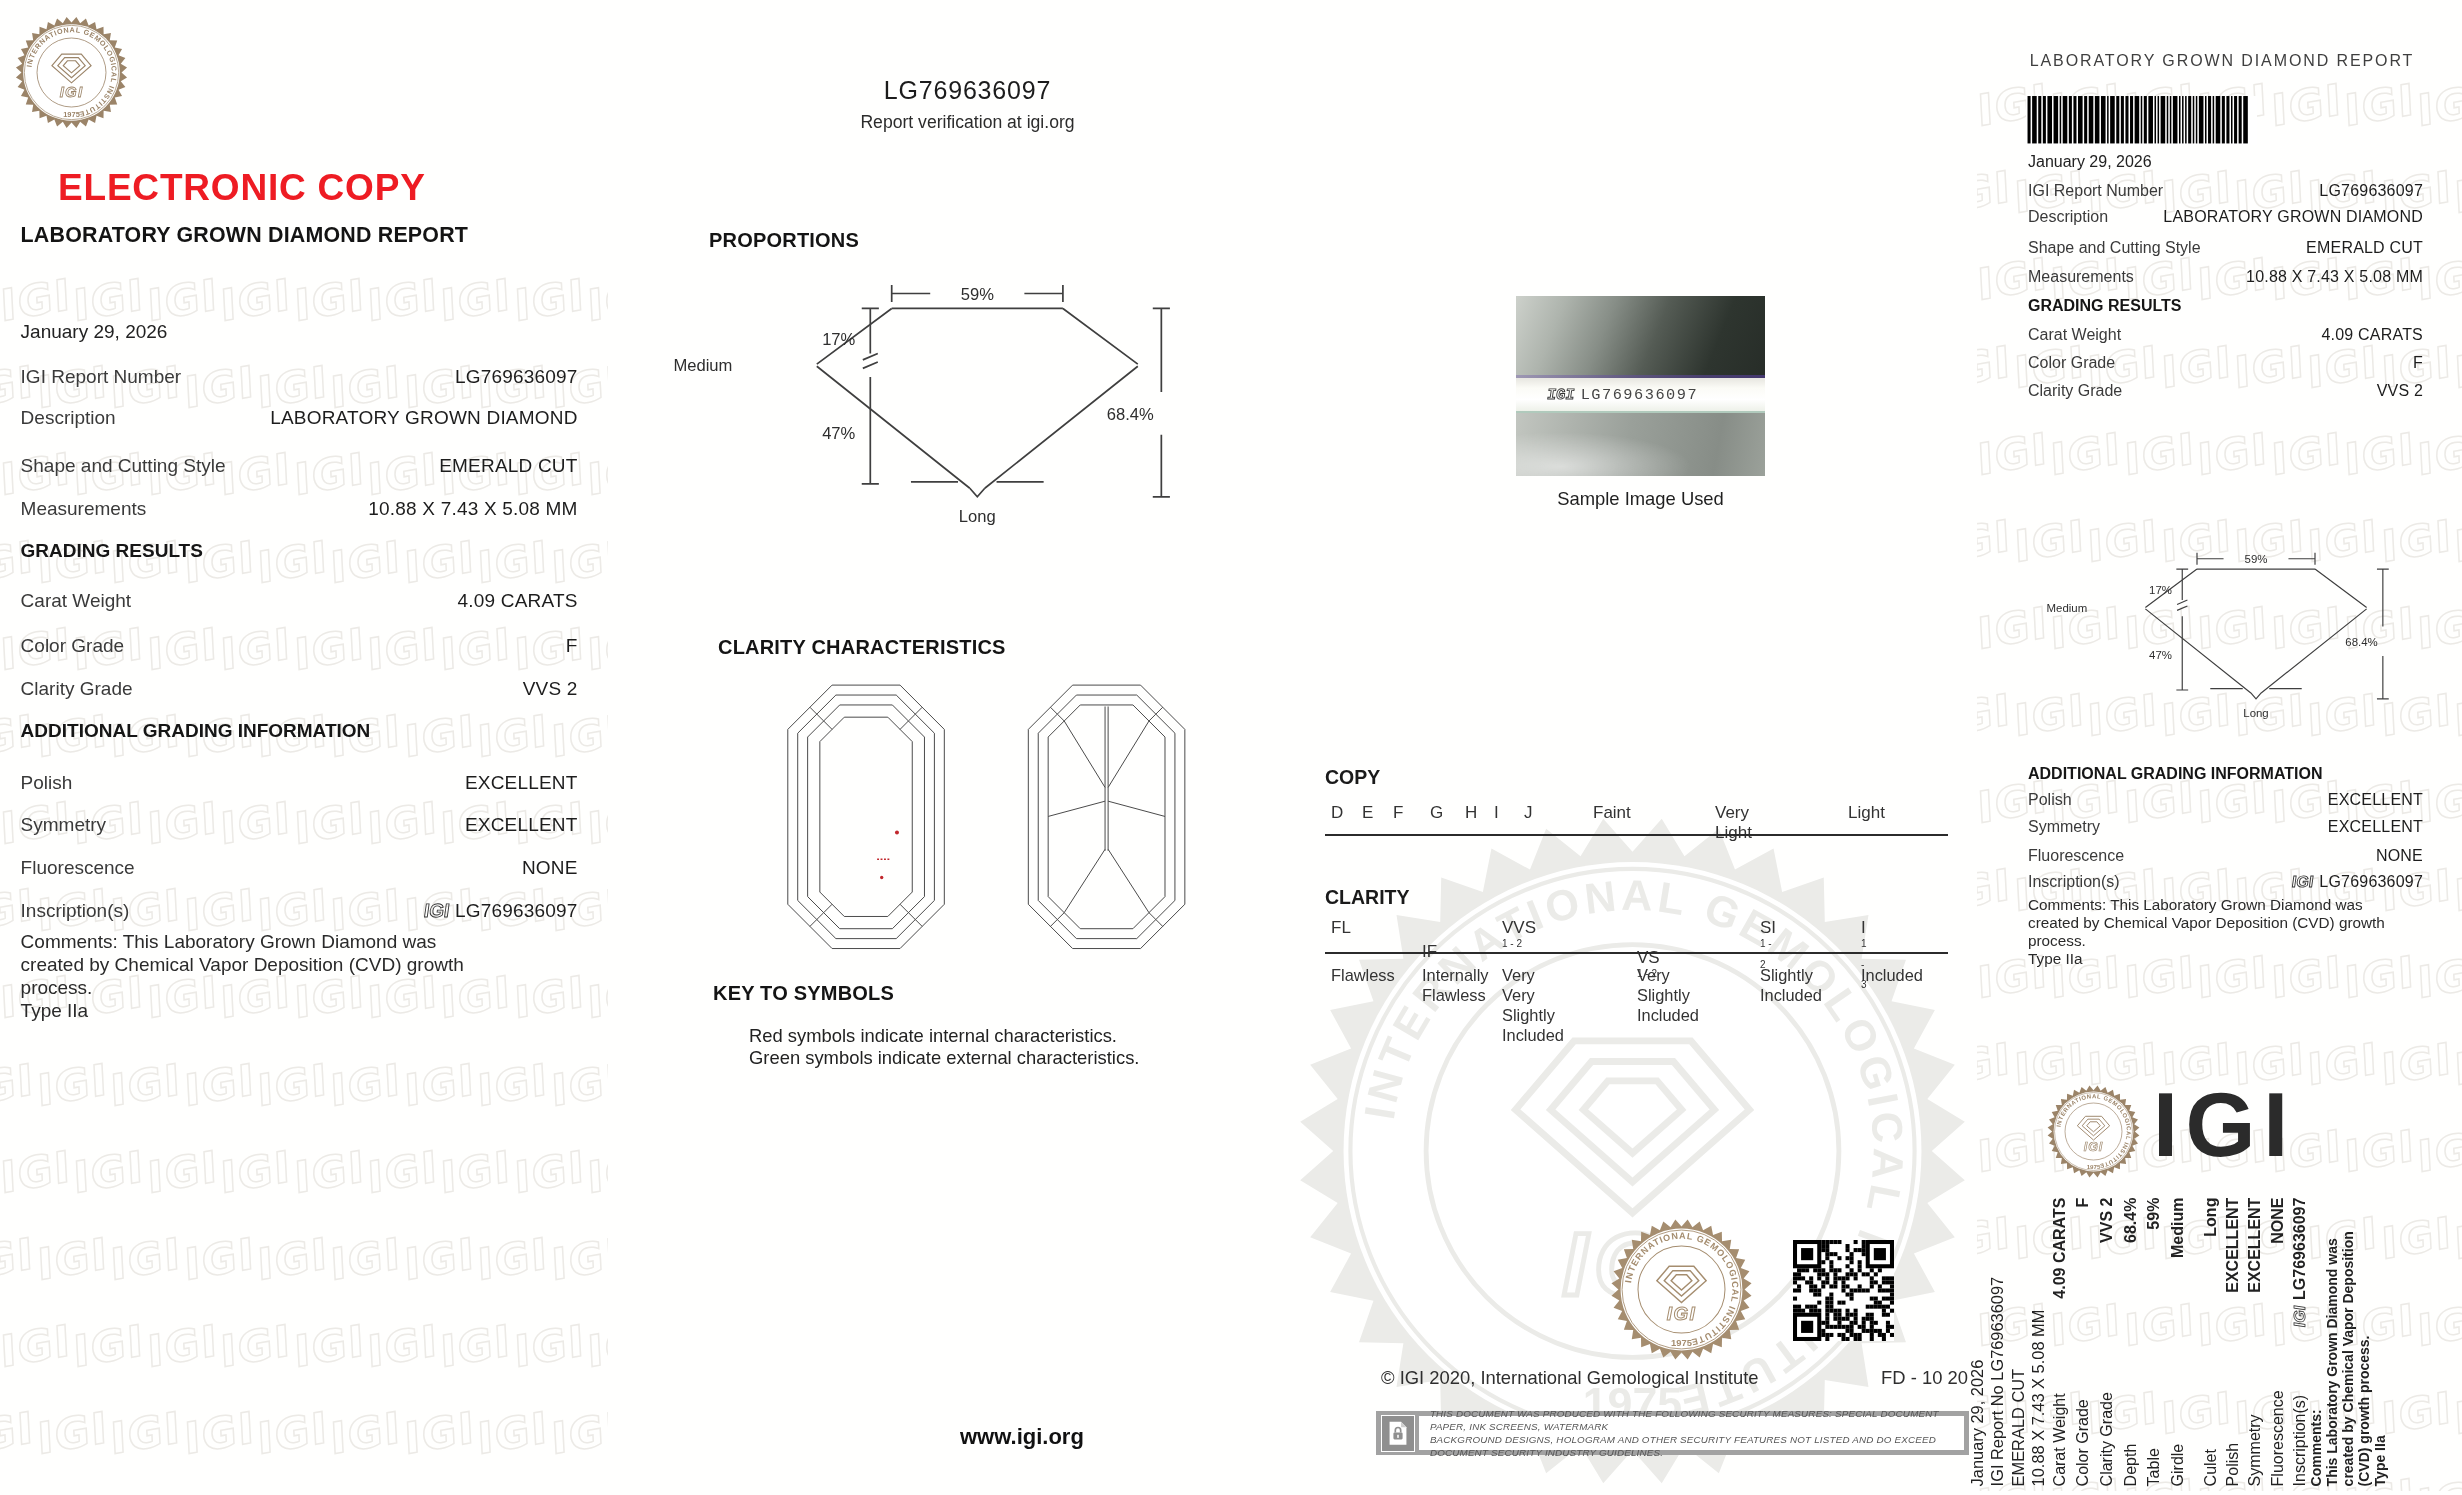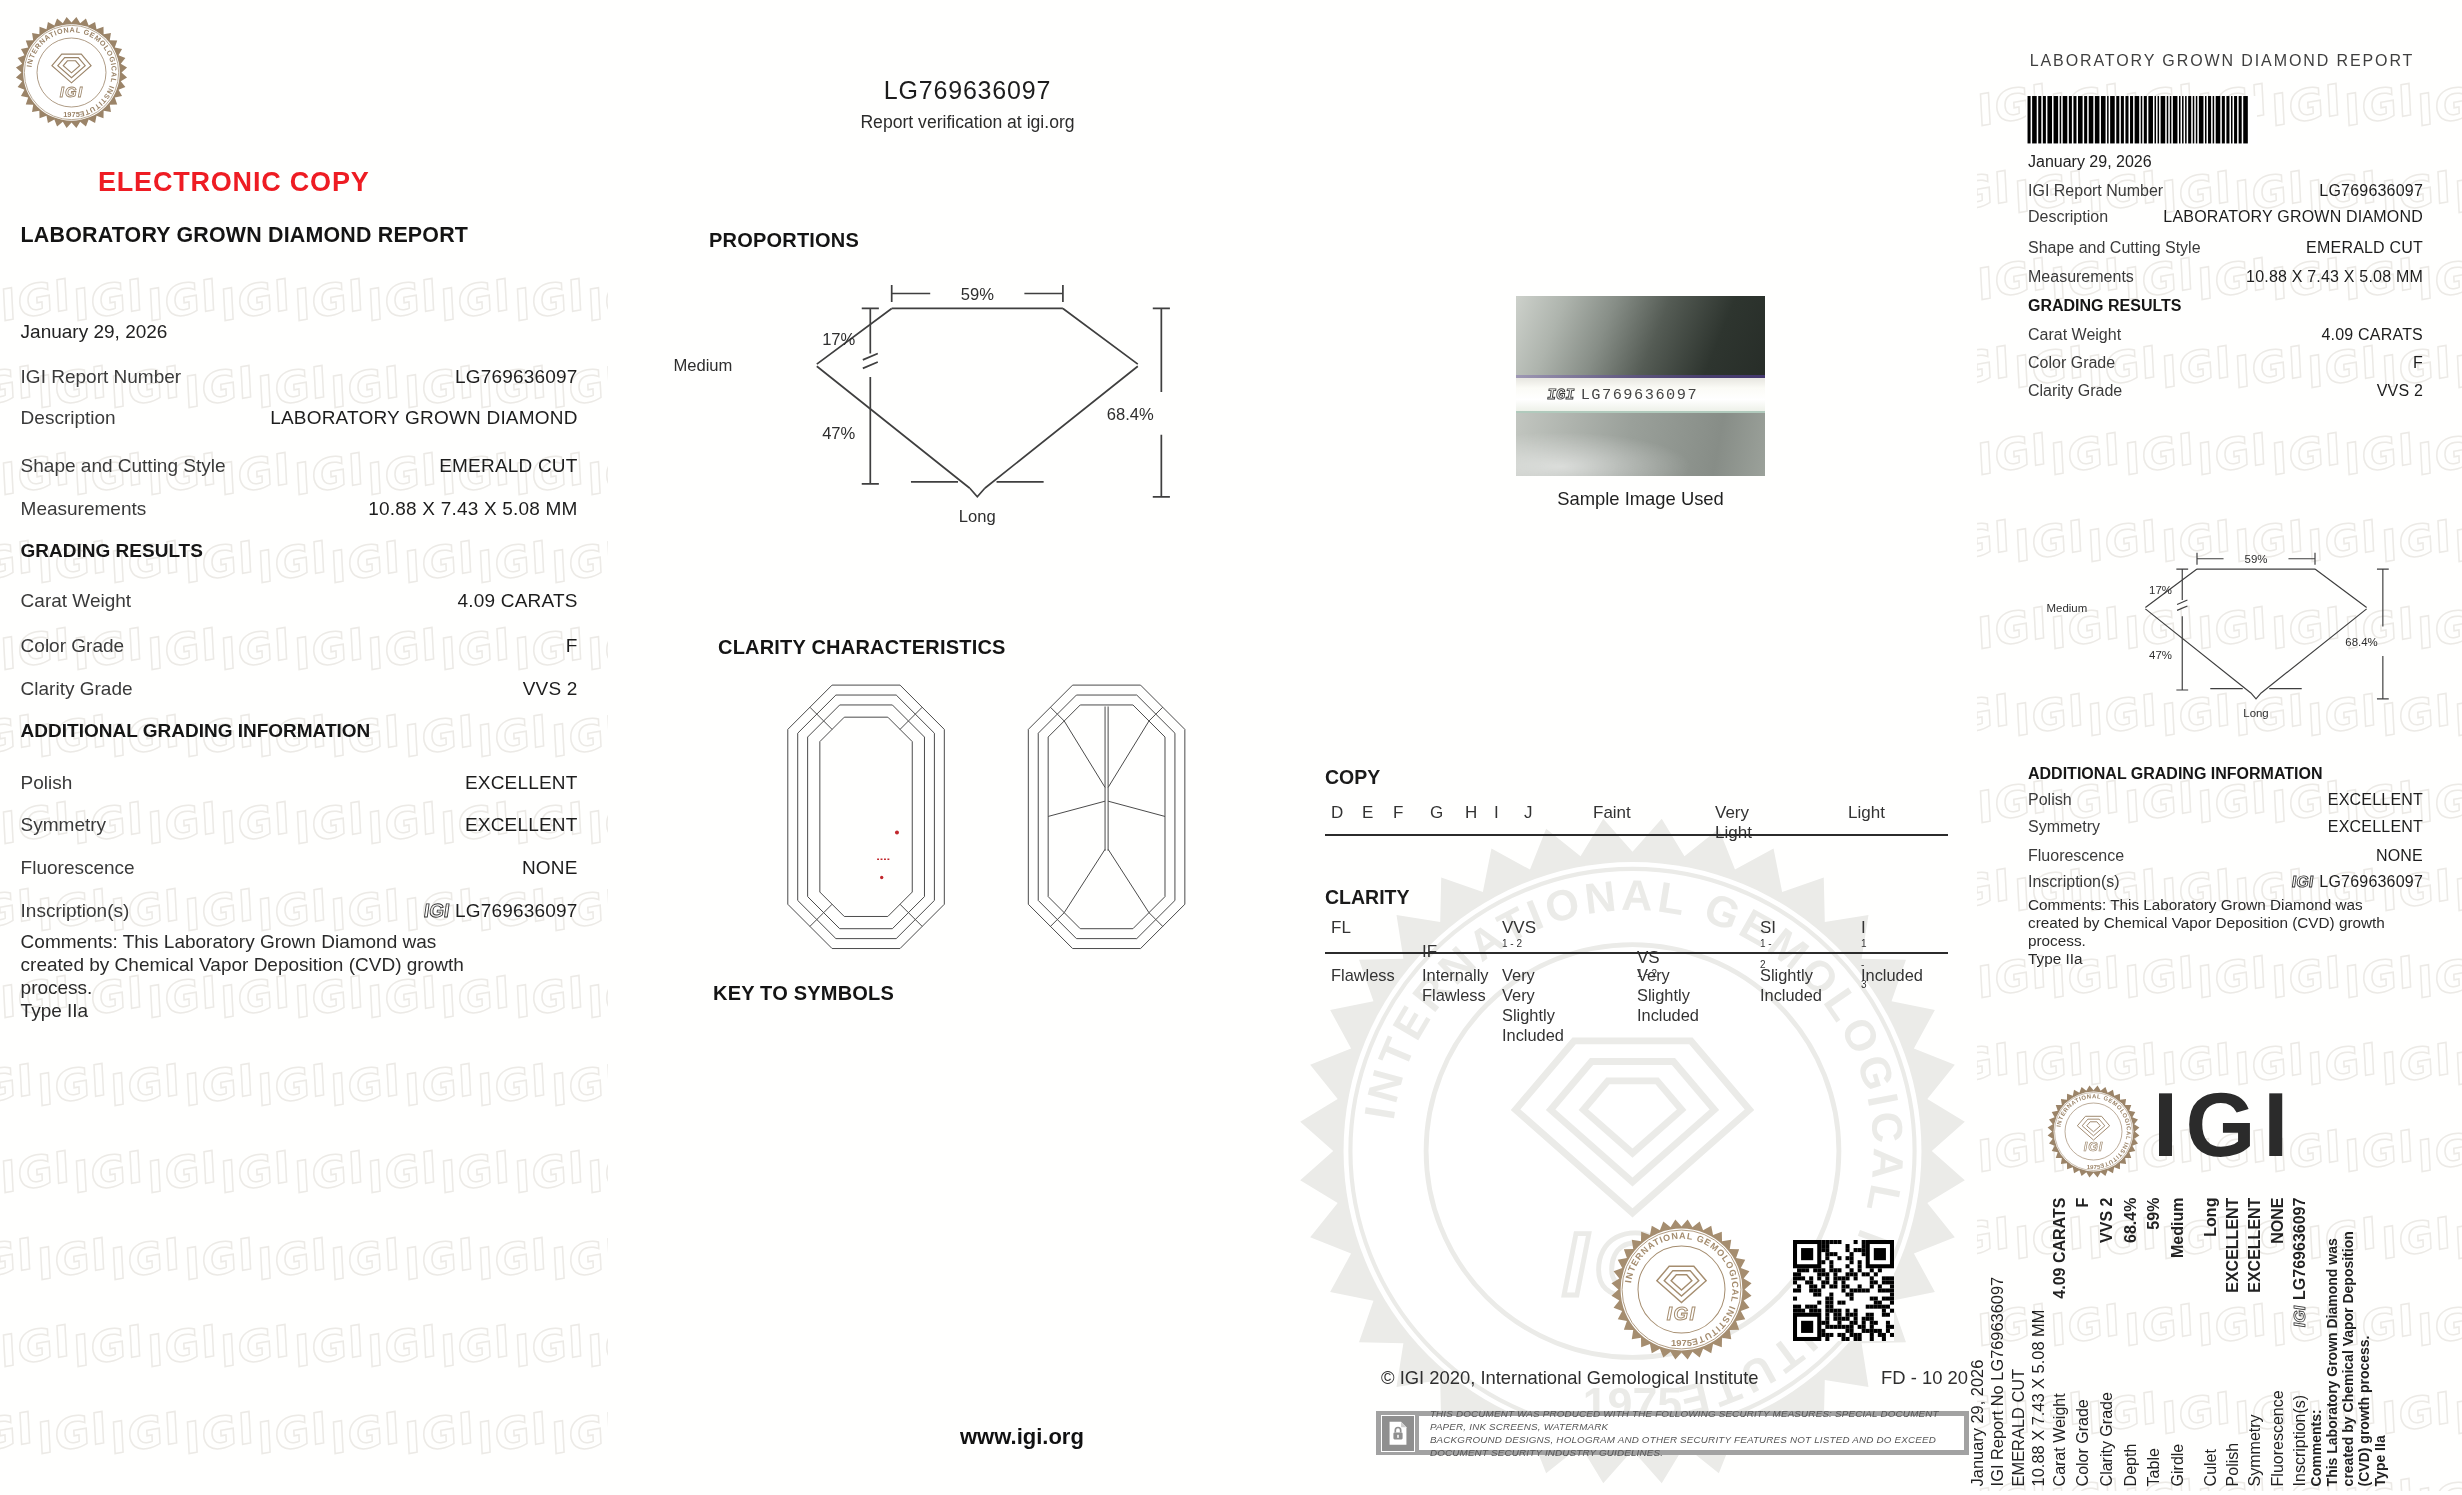--- a/index.html
+++ b/index.html
@@ -7,21 +7,21 @@
         font-family:"Liberation Sans",sans-serif;color:#222;}
   .abs{position:absolute;}
   .z1{z-index:2;}
   
   .wm-region{position:absolute;overflow:hidden;z-index:0;pointer-events:none;}
   .wm-tile{position:absolute;font:700 43px "DejaVu Sans",sans-serif;color:transparent;
            -webkit-text-stroke:1.5px #eceae6;transform:rotate(-10deg) skewX(-7deg);letter-spacing:1.5px;}
   svg text{font-family:"Liberation Sans",sans-serif;}
   
   .brand-line{font-weight:700;font-size:31px;line-height:36px;color:#3d3d3d;letter-spacing:0.4px;}
-  .electronic{font-weight:700;font-size:27px;letter-spacing:0.8px;margin-left:40px;}
+  .electronic{font-weight:700;font-size:37px;letter-spacing:0.8px;}
   .doc-title{font-weight:700;font-size:21.4px;color:#141414;letter-spacing:0.2px;}
   
   .rowset{position:absolute;z-index:2;}
   .r-row{position:absolute;left:0;right:0;display:flex;justify-content:space-between;}
   .r-row .lbl{color:#3a3a3a;}
   .r-row .val{color:#1d1d1d;letter-spacing:0.2px;text-align:right;}
   .sec-head{font-weight:700;color:#161616;}
   .comments{white-space:pre-line;color:#2a2a2a;}
   .igi-glyph{display:inline-block;font-weight:700;color:transparent;-webkit-text-stroke:0.9px #333;
              transform:skewX(-8deg);margin-right:6.1px;letter-spacing:0;}
@@ -472,20 +472,22 @@
       <path d="M497,46 L488,55" fill="none" stroke="#4a4a4a" stroke-width="1.3"></path>
       <path d="M497,315 L488,306" fill="none" stroke="#4a4a4a" stroke-width="1.3"></path>
       <path d="M368,315 L377,306" fill="none" stroke="#4a4a4a" stroke-width="1.3"></path>
       <path d="M430.5,36 V225 M434.5,36 V225" fill="none" stroke="#4a4a4a" stroke-width="1.3"></path>
       <path d="M377,55 L430.5,142 M488,55 L434.5,142" fill="none" stroke="#4a4a4a" stroke-width="1.3"></path>
       <path d="M377,306 L430.5,223 M488,306 L434.5,223" fill="none" stroke="#4a4a4a" stroke-width="1.3"></path>
       <path d="M356,180 L430.5,160 M509,180 L434.5,160" fill="none" stroke="#4a4a4a" stroke-width="1.3"></path>
     </svg>
 
   <div class="abs z1 h-bold" style="left:713px;top:982px;">KEY TO SYMBOLS</div>
+  <div class="abs z1 key-lines" style="left:749px;top:1025px;">Red symbols indicate internal characteristics.
+Green symbols indicate external characteristics.</div>
 
   <div class="abs z1" id="sample" style="left:1516px;top:296px;width:249px;height:180px;">
     <div class="top"></div>
     <div class="pur"></div>
     <div class="strip">
       <span class="insc"><span class="igi-glyph">IGI</span><span>LG769636097</span></span>
     </div>
     <div class="grn"></div>
     <div class="bot"></div>
   </div>

